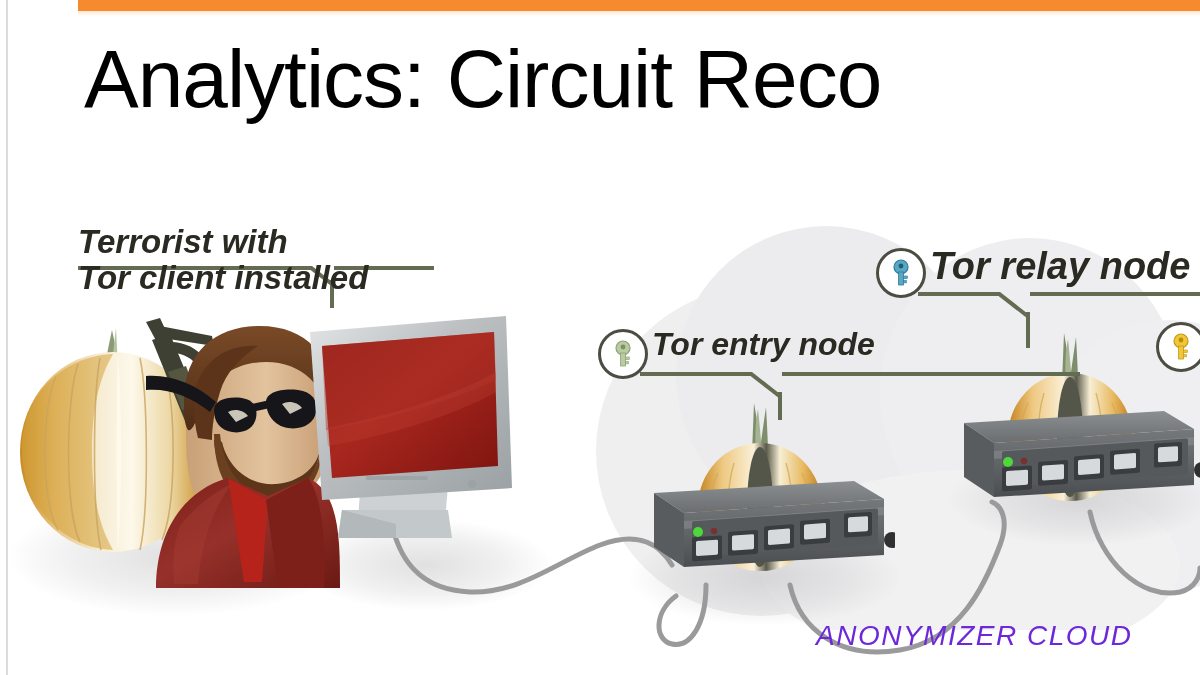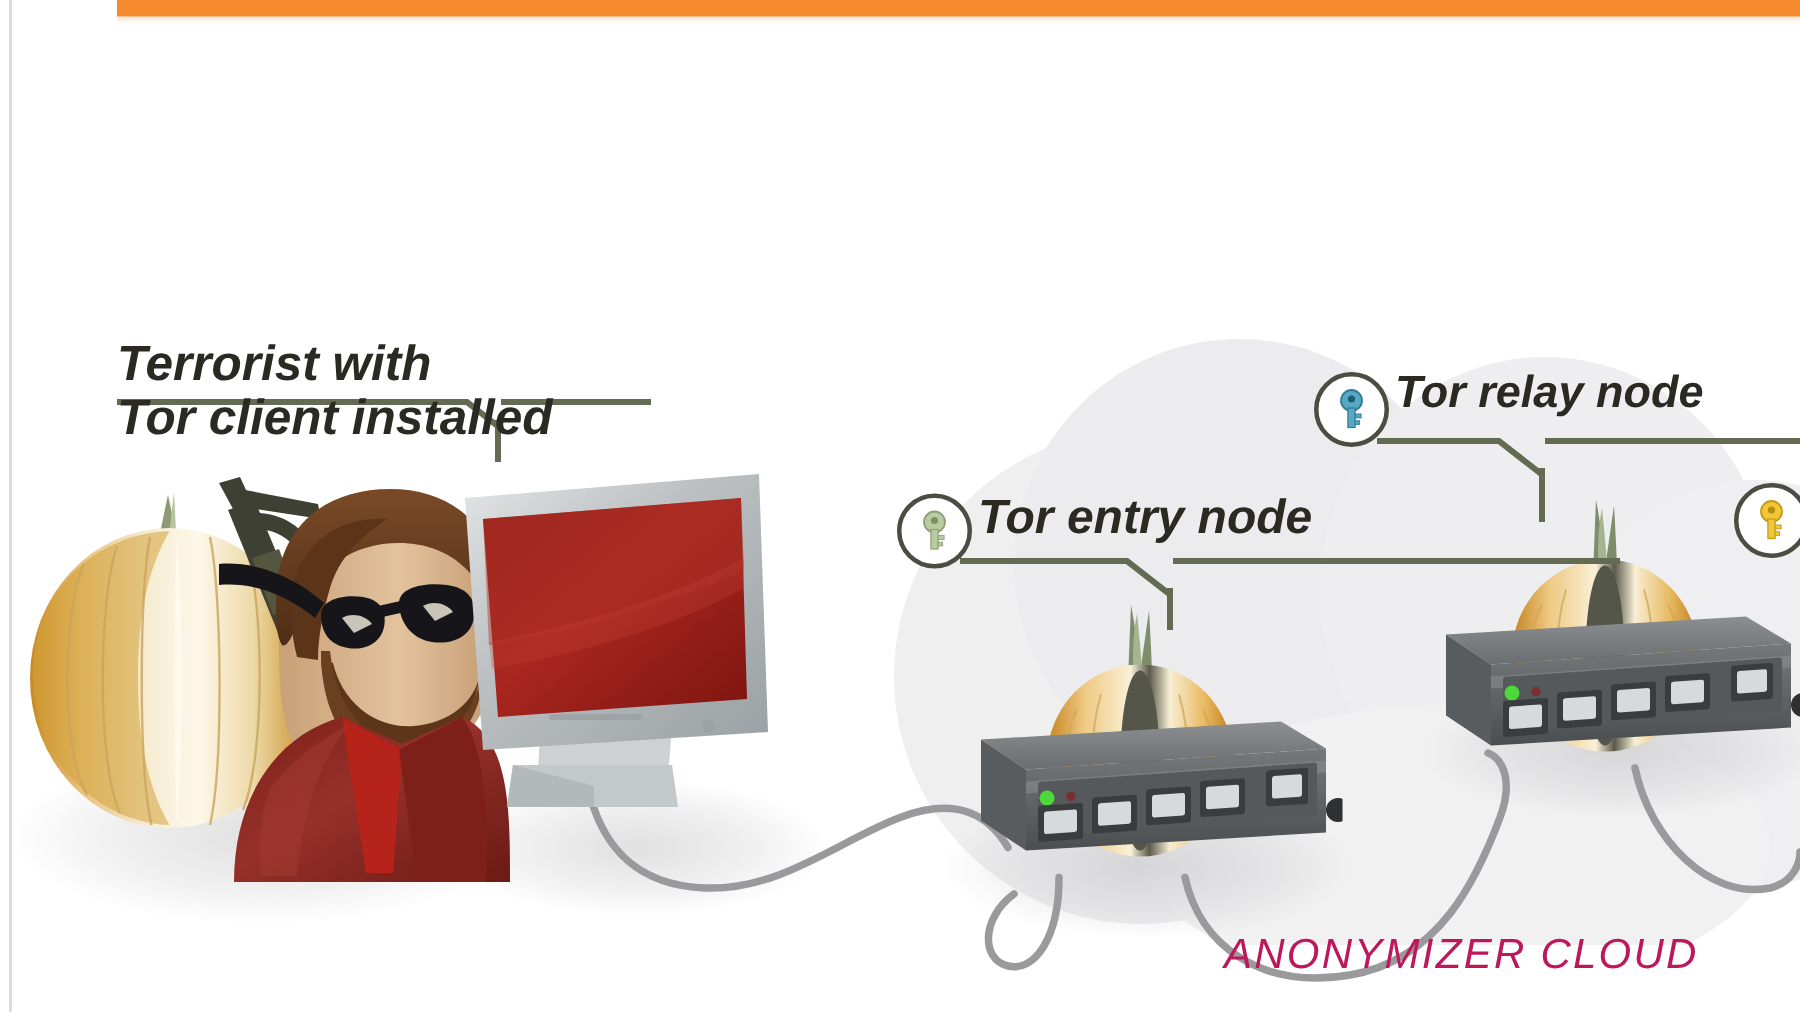--- a/index.html
+++ b/index.html
@@ -63,21 +63,21 @@
   #cloud-mask {
     position:absolute; left:560px; top:630px; width:660px; height:60px; background:#ffffff;
   }
 
   #anonymizer-label {
     position: absolute;
     left: 816px; top: 620px;
     font-size: 28px;
     font-style: italic;
     letter-spacing: 1.5px;
-    color: #be185d;
+    color: #6d28d9;
     white-space: nowrap;
   }
 
   
   .floor-shadow {
     position: absolute;
     border-radius: 50%;
     background: radial-gradient(ellipse at center, rgba(120,115,120,.22) 0%, rgba(120,115,120,.10) 45%, rgba(255,255,255,0) 72%);
   }
   #shadow-person { left: 10px; top: 500px; width: 330px; height: 115px; }
@@ -89,21 +89,21 @@
   .callout-text {
     position: absolute;
     font-style: italic;
     font-weight: 600;
     color: #2a2a22;
     white-space: pre;
     line-height: 1.08;
   }
   #callout-person-text { left: 78px; top: 182px; font-size: 33px; margin-top: 42px; }
   #callout-entry-text  { left: 652px; top: 327px; font-size: 32px; }
-  #callout-relay-text  { left: 930px; top: 246px; font-size: 30px; }
+  #callout-relay-text  { left: 930px; top: 246px; font-size: 38px; }
 
   .callout-line { position: absolute; background: #636b52; }
 
   
   #pc-h1 { left: 78px;  top: 266px; width: 234px; height: 4px; }
   #pc-h2 { left: 334px; top: 266px; width: 100px; height: 4px; }
   .diag { position:absolute; background:#636b52; transform-origin: 0 0; }
   #pc-d1 { left: 312px; top: 266px; width: 30px; height: 4px; transform: rotate(38deg); }
   #pc-v1 { left: 330px; top: 280px; width: 4px;  height: 28px; }
 
@@ -145,20 +145,21 @@
 </style>
 </head>
 <body>
 
 <div id="stage">
 
   <div id="left-rule"></div>
   <div id="orange-bar"></div>
   <div id="orange-bar-shadow"></div>
 
+  <div id="slide-title">Analytics: Circuit Reco</div>
 
   <div class="cloud-blob" id="cloud-a"></div>
   <div class="cloud-blob" id="cloud-b"></div>
   <div class="cloud-blob" id="cloud-c"></div>
   <div class="cloud-blob" id="cloud-d"></div>
   <div class="cloud-blob" id="cloud-e"></div>
   <div id="cloud-mask"></div>
 
   <div class="floor-shadow" id="shadow-person"></div>
   <div class="floor-shadow" id="shadow-monitor"></div>

